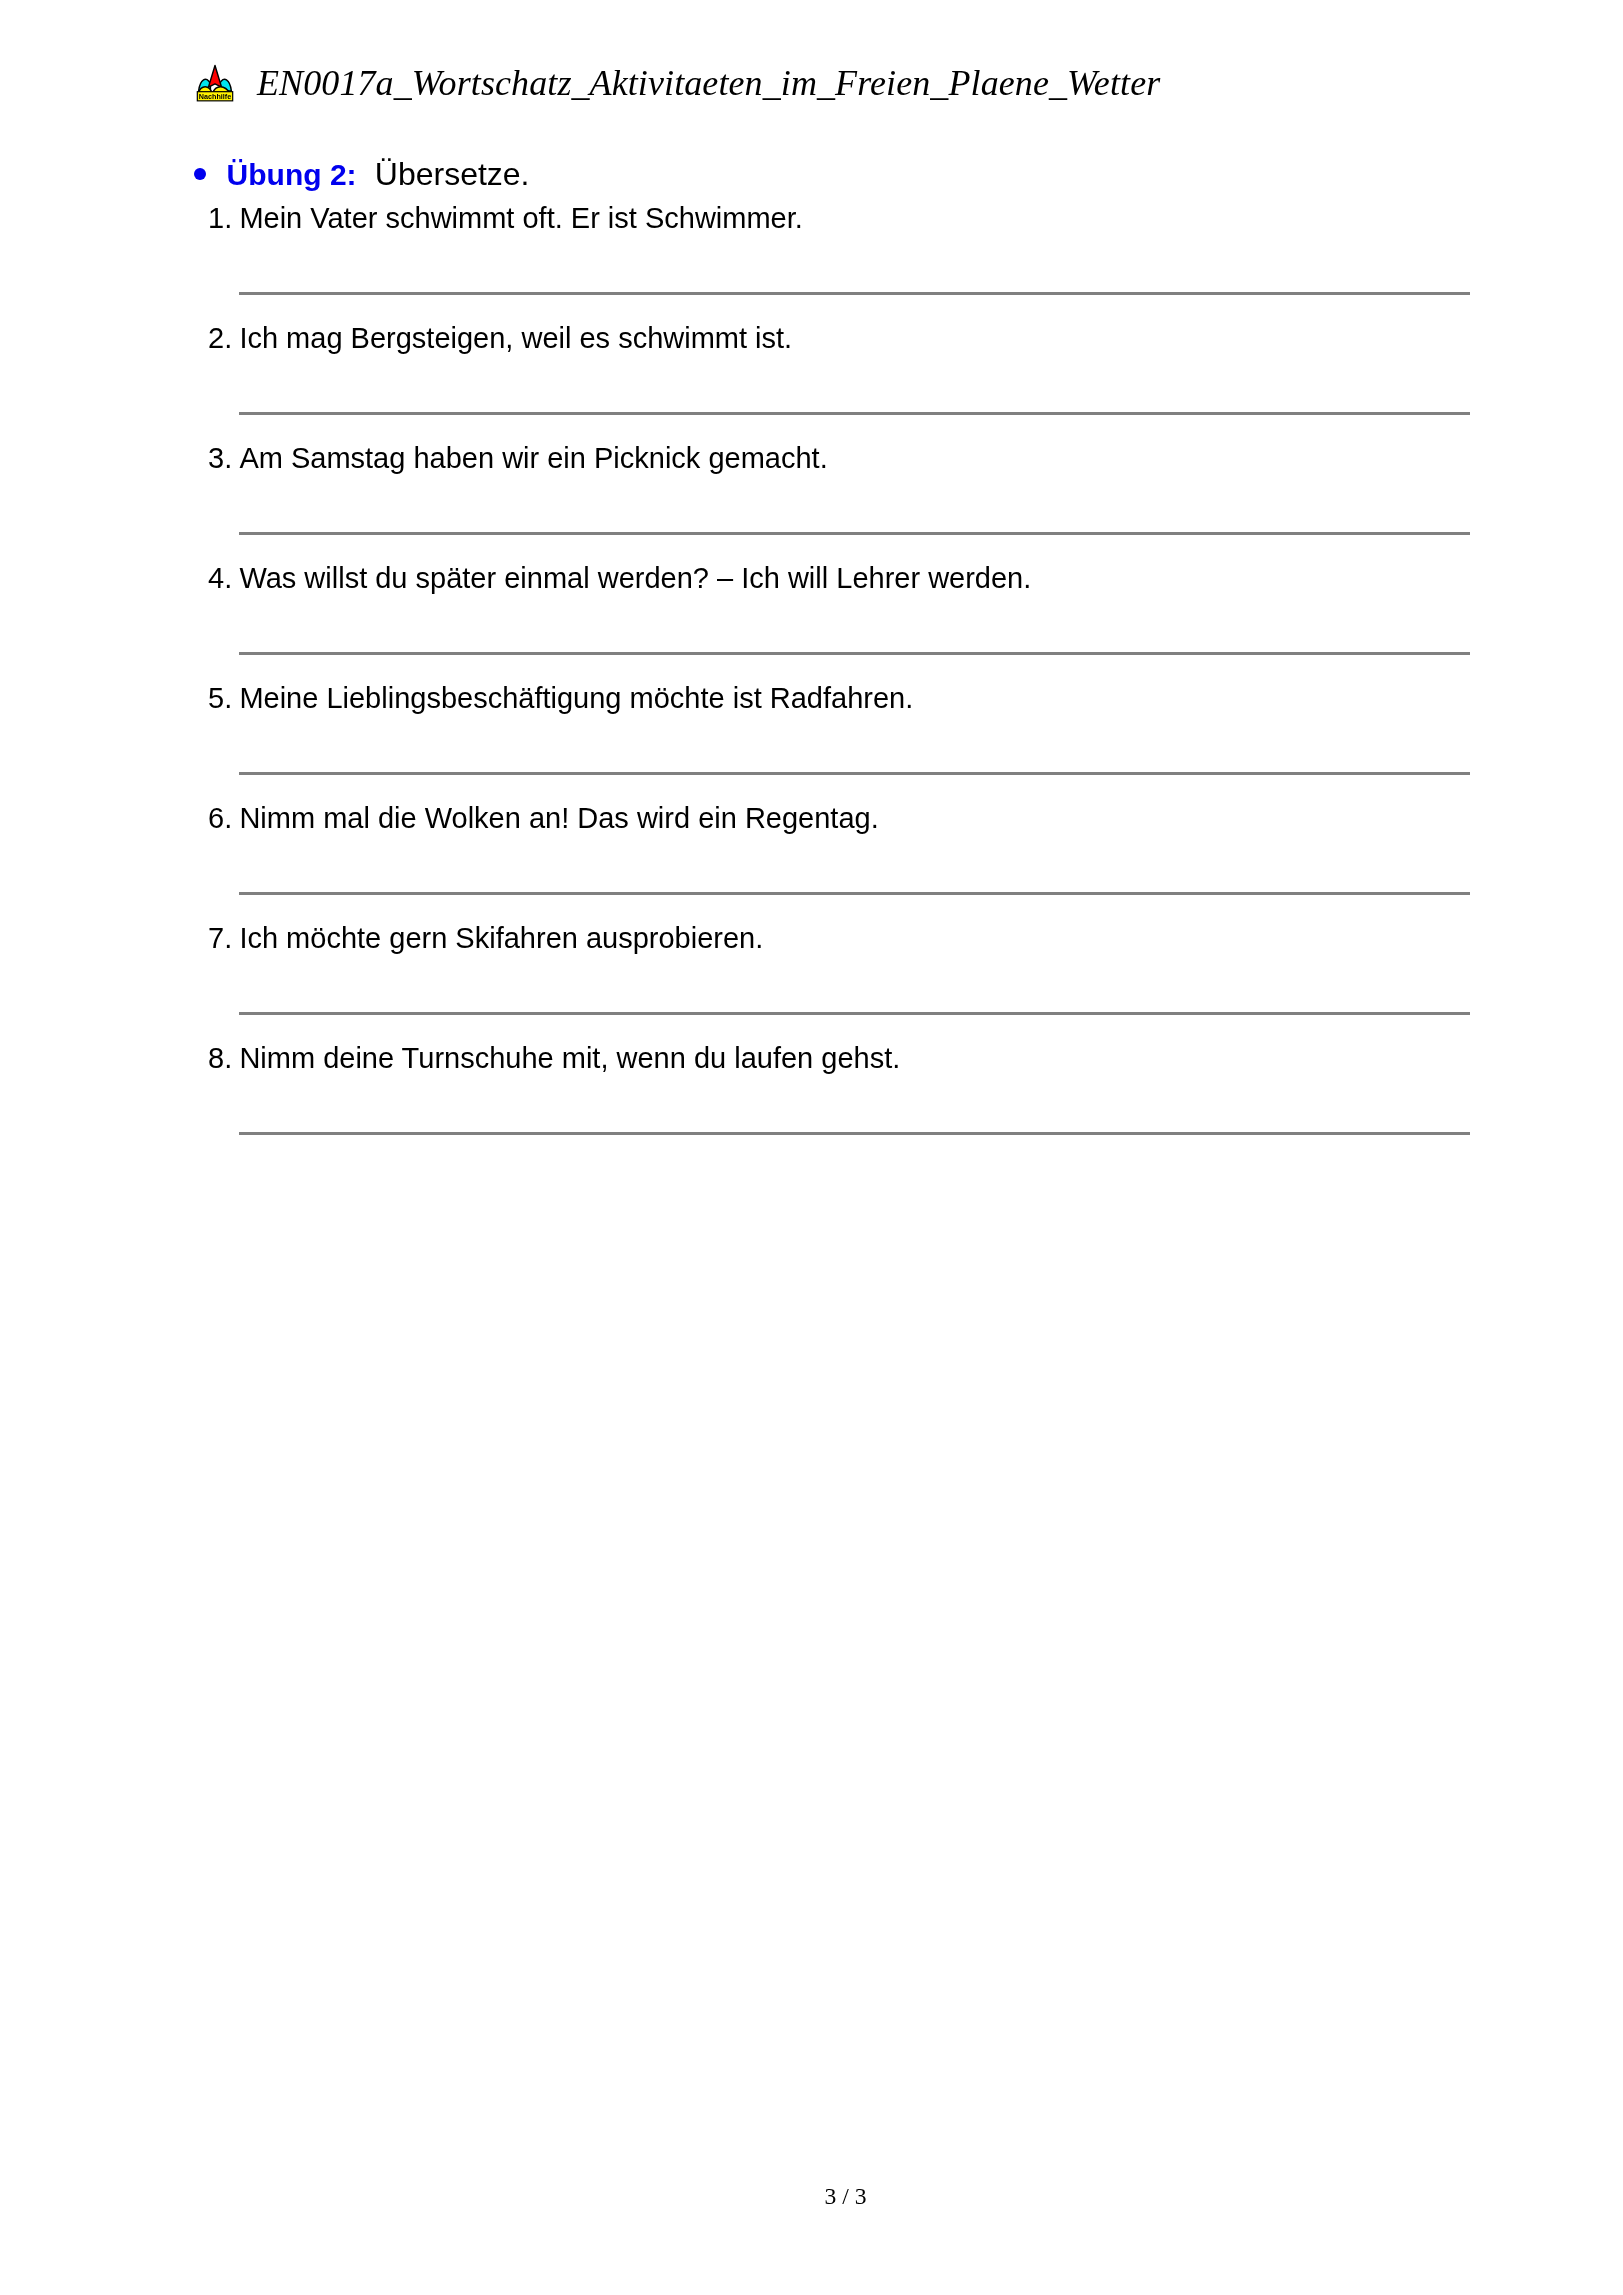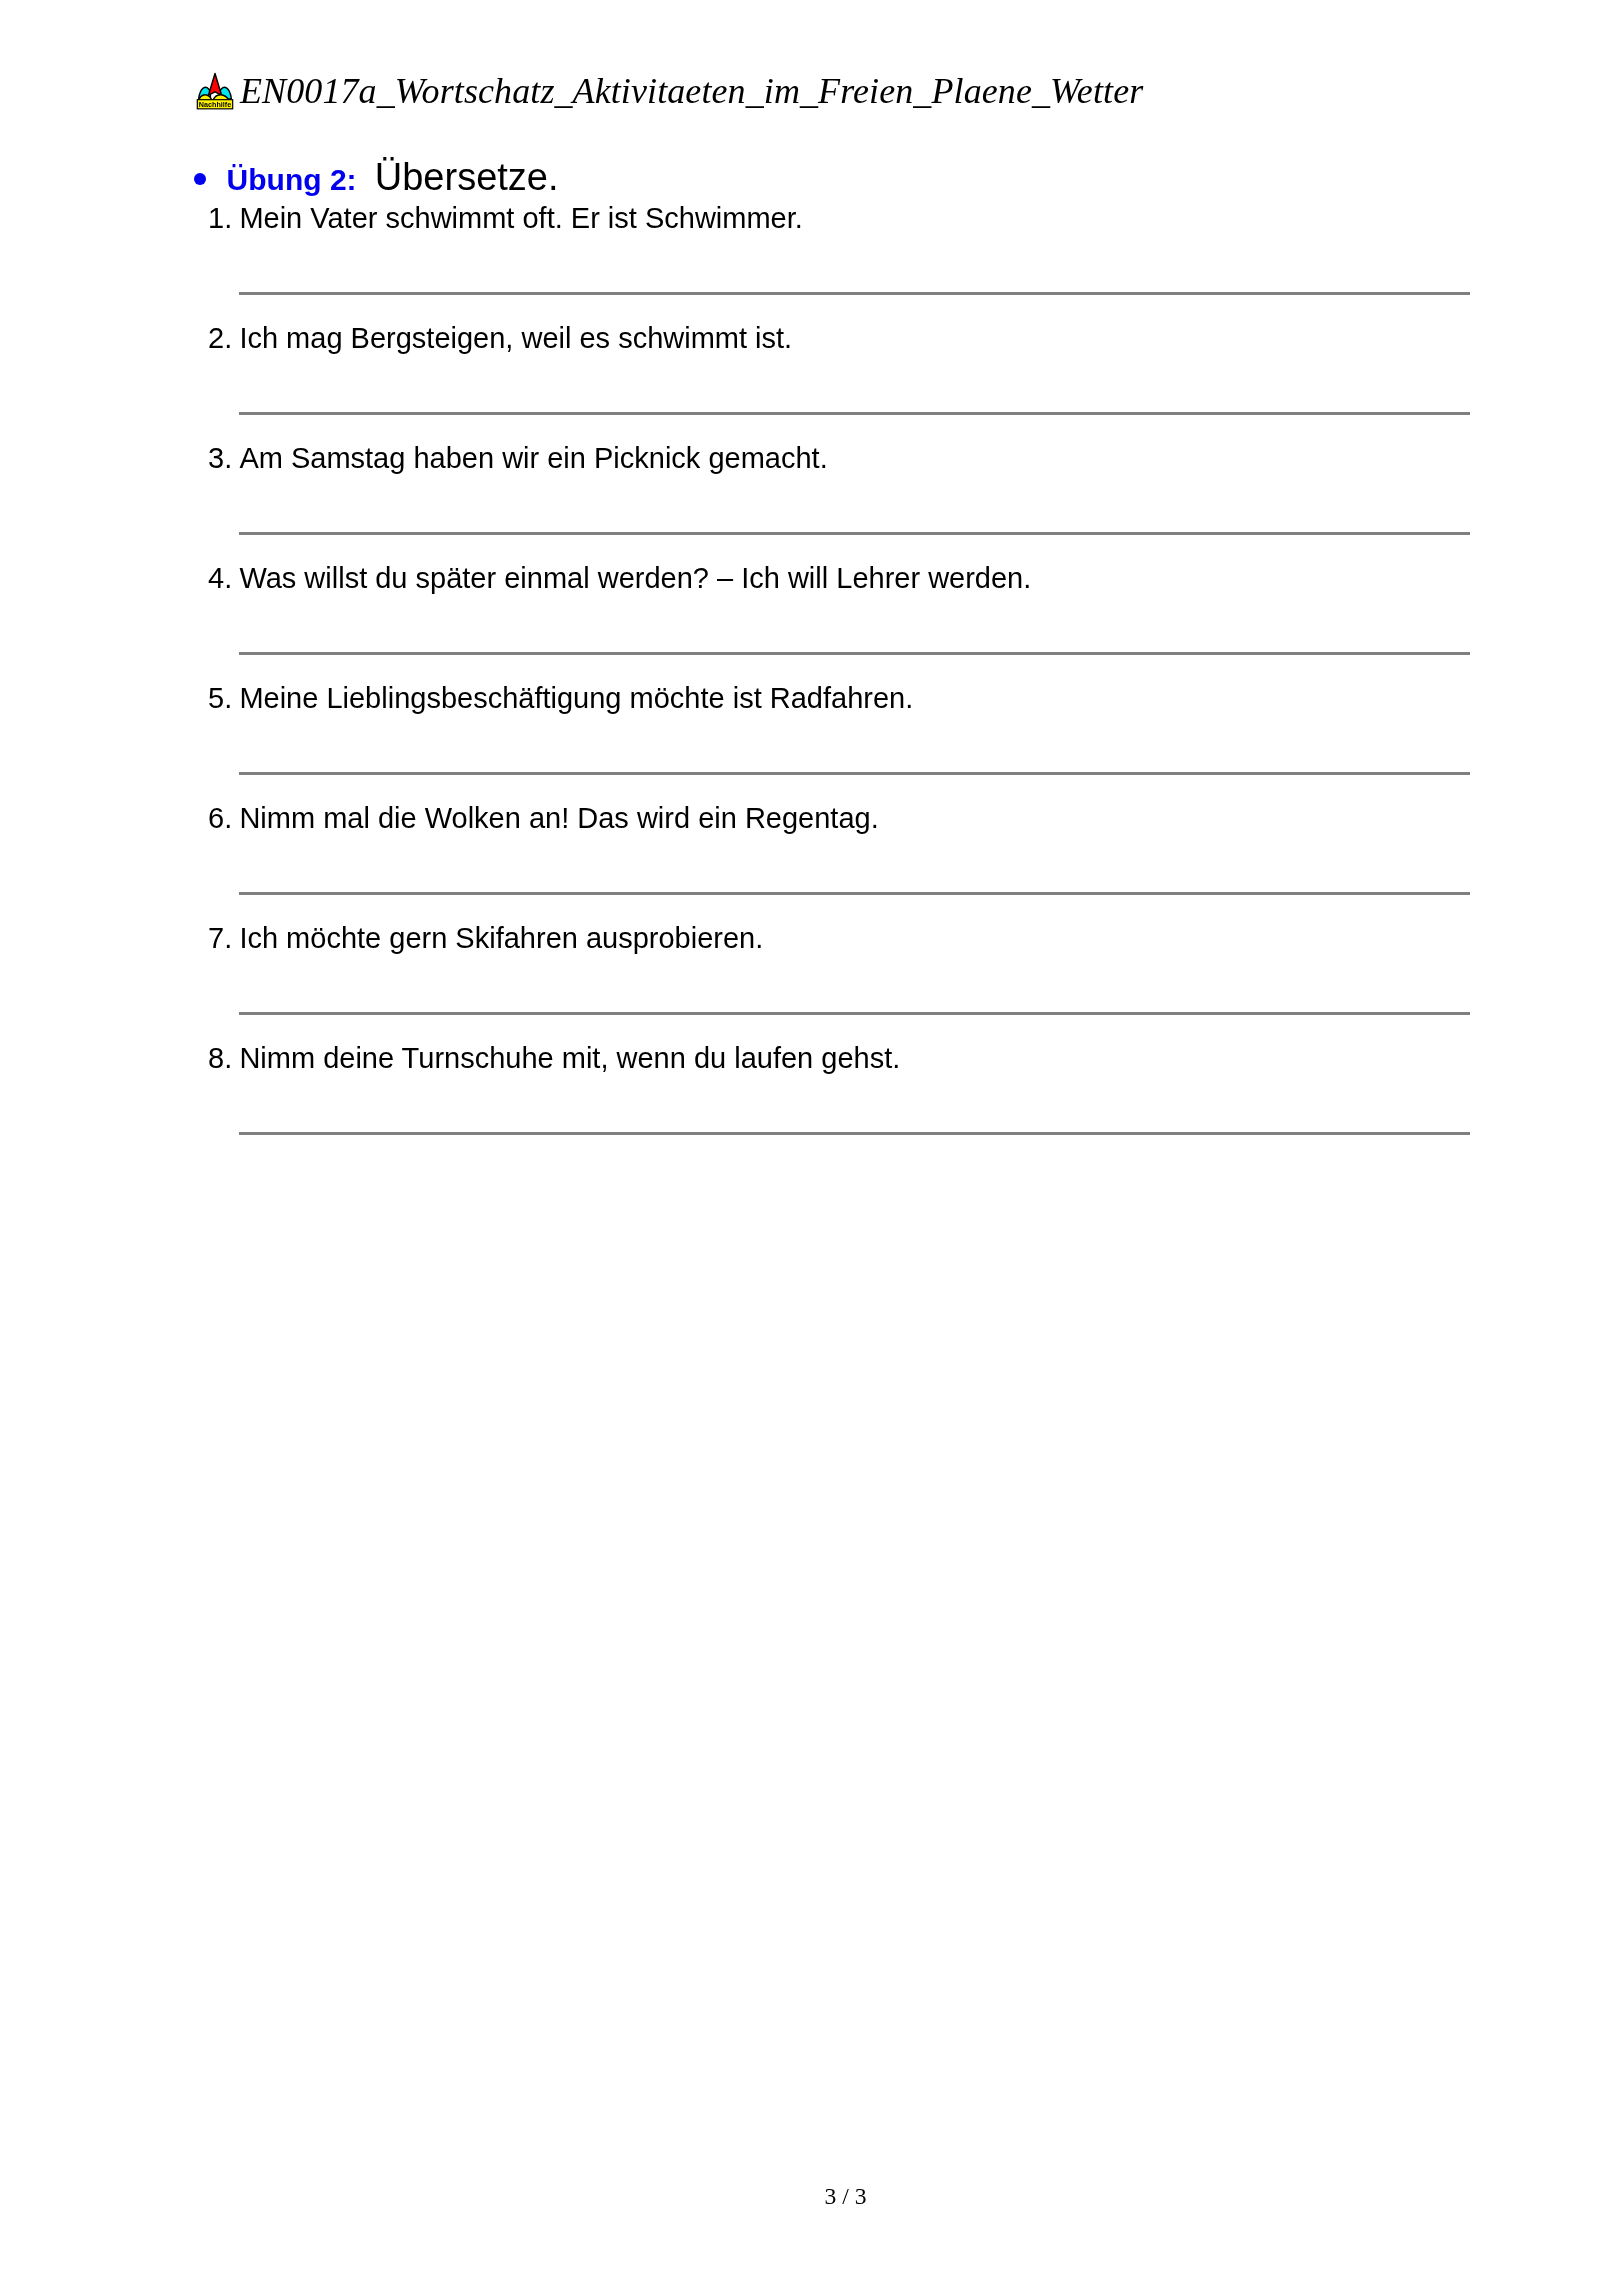--- a/index.html
+++ b/index.html
@@ -16,22 +16,21 @@
     overflow: hidden;
   }
 
   
   .header {
     position: absolute;
     left: 196px;
     top: 62px;
     display: flex;
     align-items: center;
-    gap: 6px;
-    margin-top: 8px;
+    gap: 23px;
   }
   .logo {
     width: 38px;
     height: 41px;
     position: relative;
     flex: 0 0 auto;
   }
   .logo svg { display: block; }
   .doc-title {
     font-family: "Liberation Serif", serif;
@@ -65,21 +64,21 @@
     flex: 0 0 auto;
   }
   .ex-label {
     color: #0000EE;
     font-weight: bold;
     font-size: 30px;
     font-family: "Liberation Sans", sans-serif;
   }
   .ex-instruction {
     color: #000000;
-    font-size: 38px;
+    font-size: 32px;
     font-family: "Liberation Sans", sans-serif;
     margin-left: 9.2px;
   }
 
   
   .items {
     position: absolute;
     left: 208px;
     top: 203px;
     width: 1276px;

